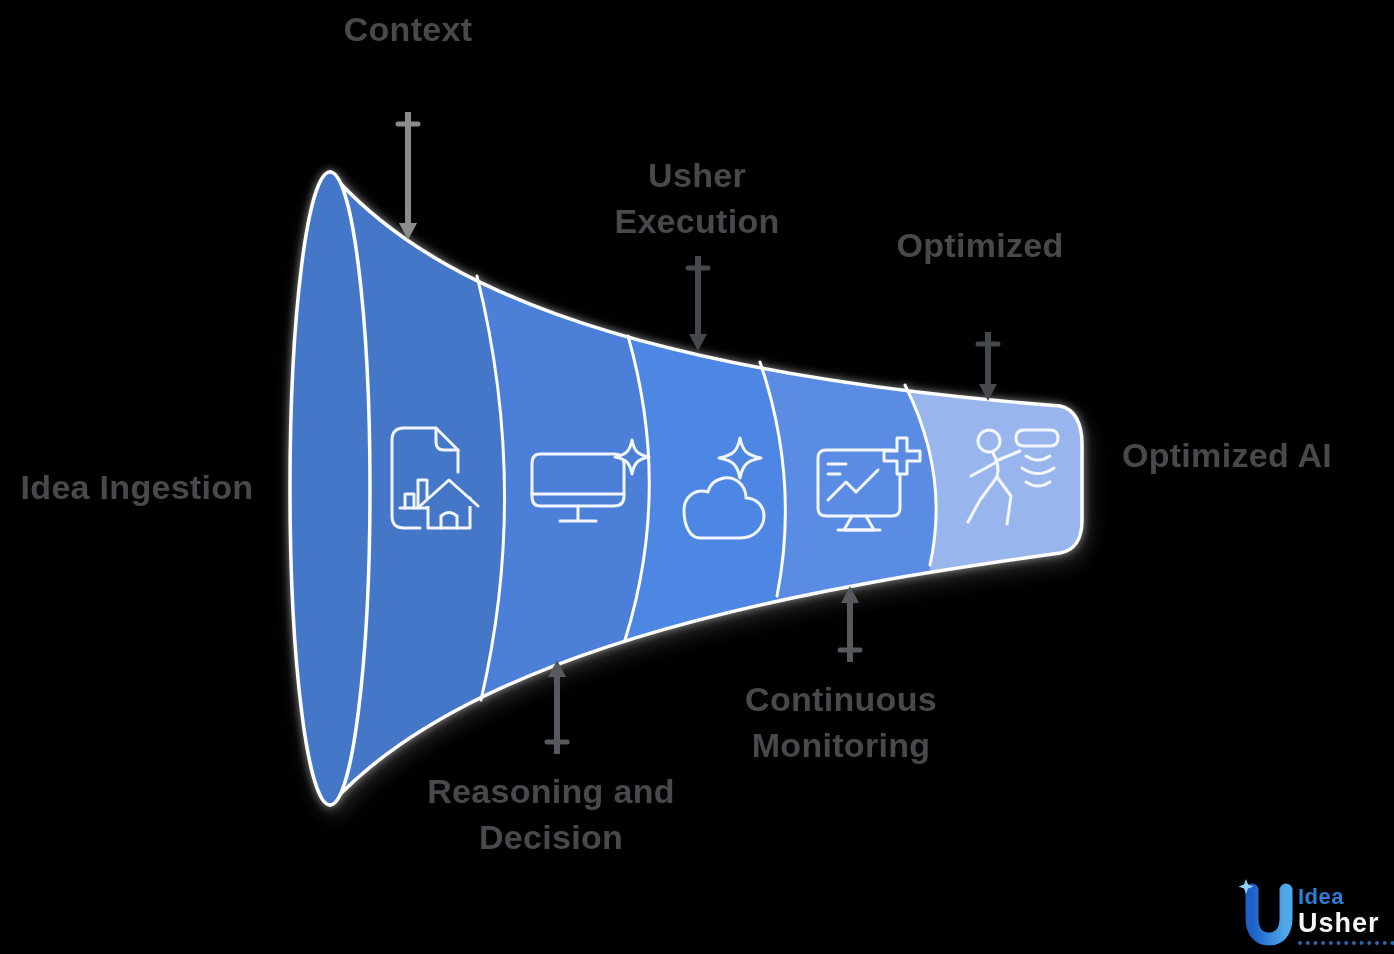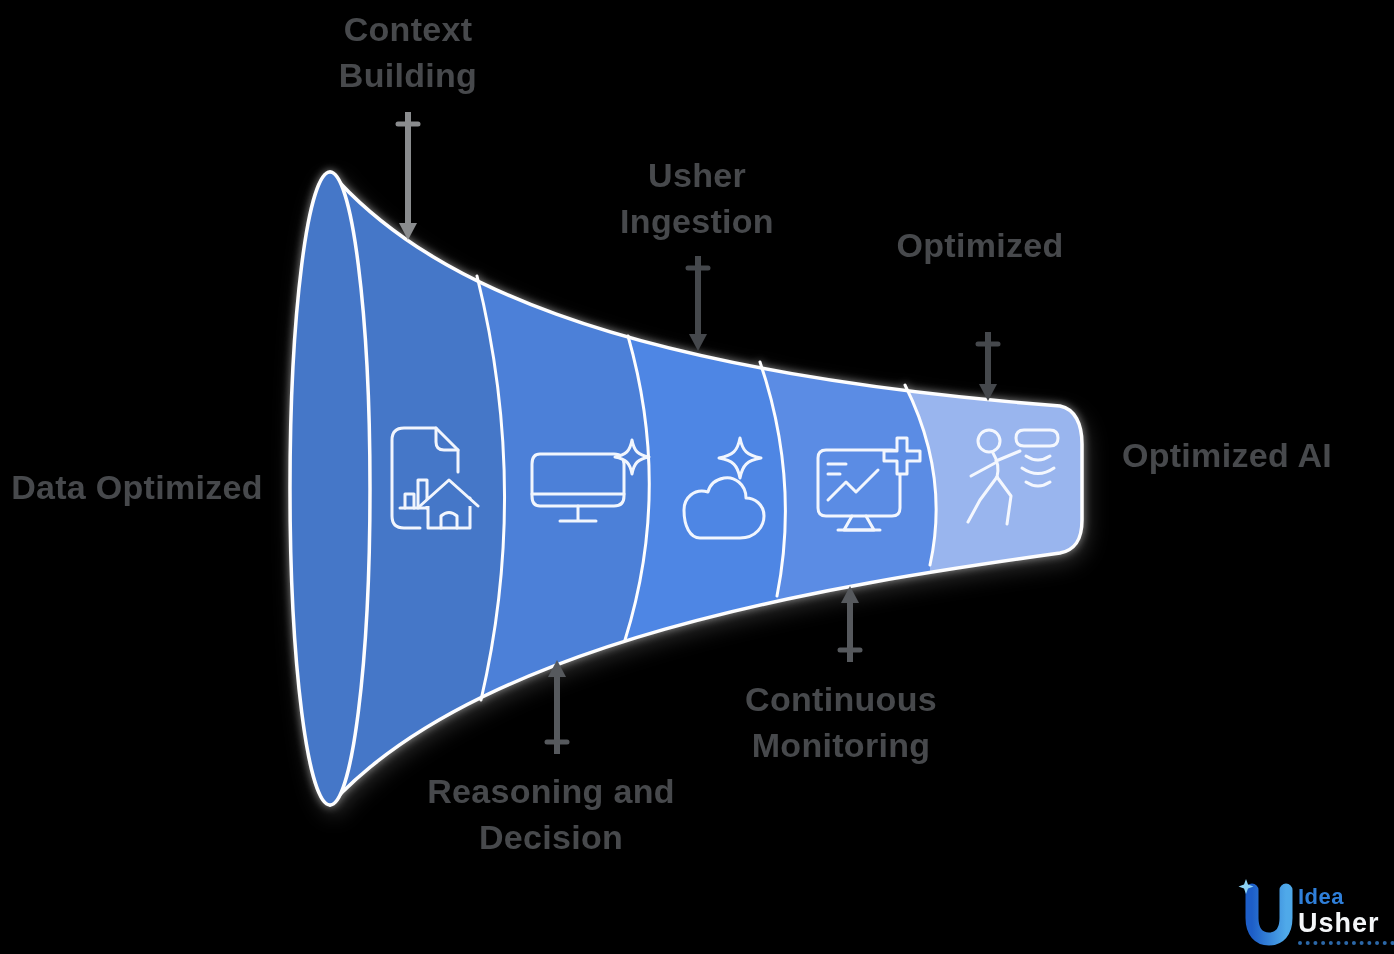--- a/index.html
+++ b/index.html
@@ -123,31 +123,30 @@
     </g>
     <g fill="none" stroke="#56595D">
       <line class="arrow-line" x1="850" y1="662" x2="850" y2="600"></line>
       <line class="arrow-bar" x1="840" y1="650" x2="860" y2="650"></line>
       <polygon points="850,586 841,603 859,603" stroke="none" fill="#56595D"></polygon>
     </g>
   </svg>
 
   <div class="label" style="left:268px;top:6px;width:280px">
     <div>Context</div>
-    <div>Building</div>
   </div>
   <div class="label" style="left:557px;top:152px;width:280px">
     <div>Usher</div>
-    <div>Ingestion</div>
+    <div>Execution</div>
   </div>
   <div class="label" style="left:835px;top:222px;width:290px">
     <div>Optimized</div>
   </div>
   <div class="label" style="left:0px;top:464px;width:274px">
-    <div>Data Optimized</div>
+    <div>Idea Ingestion</div>
 
   </div>
   <div class="label" style="left:1095px;top:432px;width:264px">
     <div>Optimized AI</div>
   </div>
   <div class="label" style="left:699px;top:676px;width:284px">
     <div>Continuous</div>
     <div>Monitoring</div>
   </div>
   <div class="label" style="left:409px;top:768px;width:284px">

